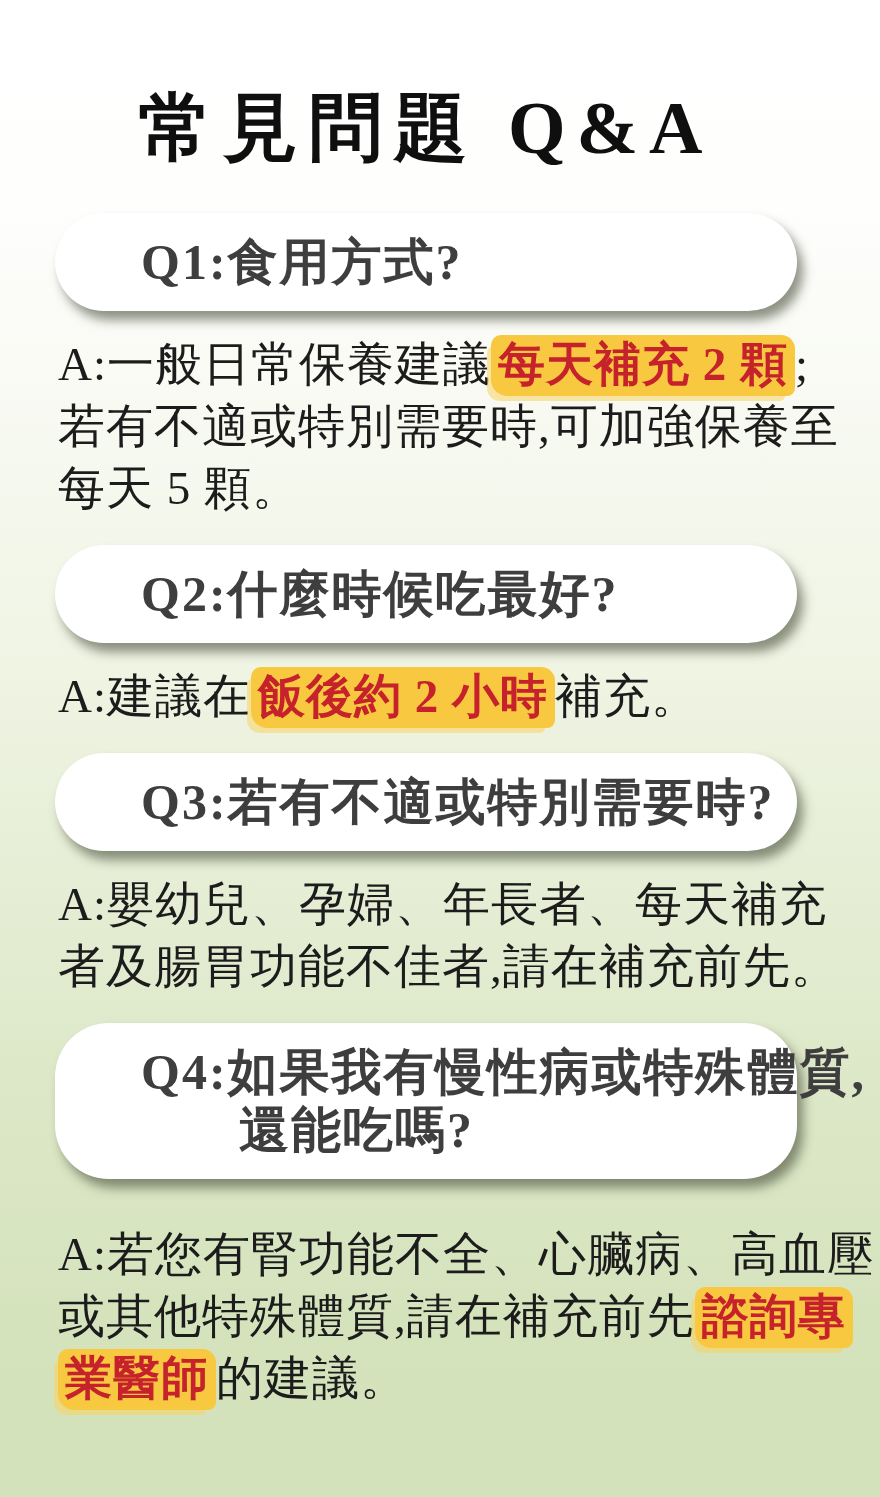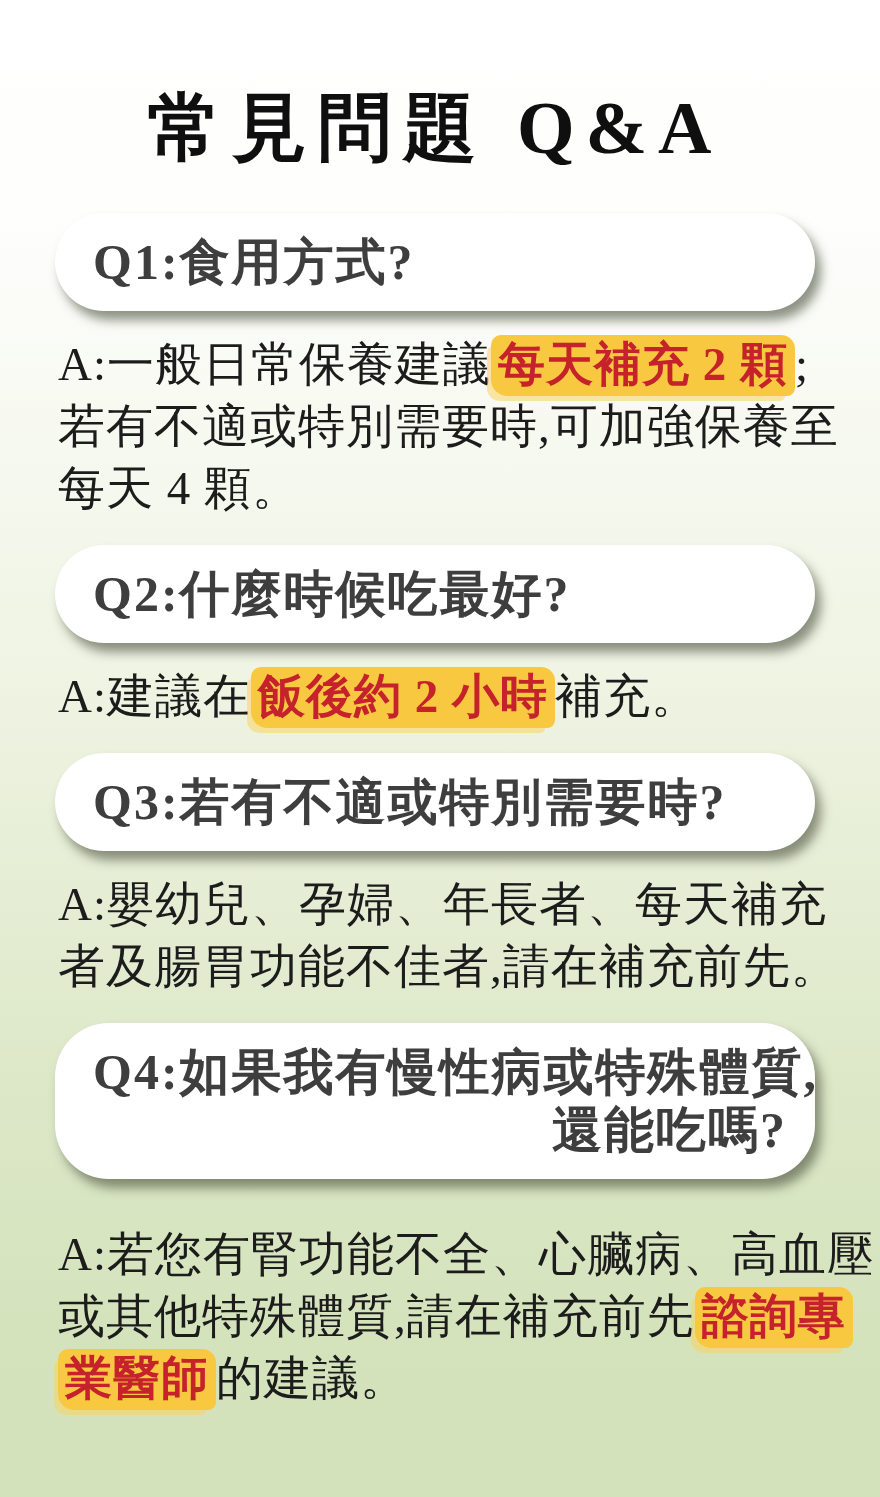--- a/index.html
+++ b/index.html
@@ -16,21 +16,21 @@
       #eff4e3 45%,
       #dde8c8 72%,
       #d5e3bd 88%,
       #d3e2bb 100%);
     font-family: "Liberation Serif", "DejaVu Serif", serif;
   }
   .container {
     box-sizing: border-box;
     width: 880px;
     height: 1497px;
-    padding: 84px 65px 0 55px;
+    padding: 84px 83px 0 55px;
   }
   .page-title {
     margin: 0 0 40px 0;
     text-align: center;
     font-size: 74px;
     line-height: 1.2;
     font-weight: 700;
     letter-spacing: 11px;
     color: #0f0f0f;
     white-space: nowrap;
@@ -45,24 +45,24 @@
     padding: 20px 28px 20px 38px;
     margin-top: 26px;
     font-size: 50px;
     line-height: 58px;
     font-weight: 700;
     letter-spacing: 2px;
     color: #3e3e3e;
   }
   .q-line {
     white-space: nowrap;
+    margin-left: 48px;
   }
   .q-line-indent {
     padding-left: 98px;
-    text-align: right;
   }
   .answer {
     margin: 22px 0 0 3px;
     font-size: 47px;
     line-height: 62px;
     letter-spacing: 1px;
     color: #1c1c1c;
     white-space: nowrap;
   }
   .faq-item:last-child .answer {
@@ -82,21 +82,21 @@
 <body>
 
 <div class="container">
 
   <h1 class="page-title">常見問題 Q&amp;A</h1>
 
   <section class="faq-item">
     <div class="q-pill">
         <div class="q-line">Q1:食用方式?</div>
       </div>
-    <p class="answer"><span class="seg">A:一般日常保養建議</span><span class="hl">每天補充 2 顆</span><span class="seg">;</span><br><span class="seg">若有不適或特別需要時,可加強保養至</span><br><span class="seg">每天 4 顆。</span></p>
+    <p class="answer"><span class="seg">A:一般日常保養建議</span><span class="hl">每天補充 2 顆</span><span class="seg">;</span><br><span class="seg">若有不適或特別需要時,可加強保養至</span><br><span class="seg">每天 5 顆。</span></p>
   </section>
 
   <section class="faq-item">
     <div class="q-pill">
         <div class="q-line">Q2:什麼時候吃最好?</div>
       </div>
     <p class="answer"><span class="seg">A:建議在</span><span class="hl">飯後約 2 小時</span><span class="seg">補充。</span></p>
   </section>
 
   <section class="faq-item">

